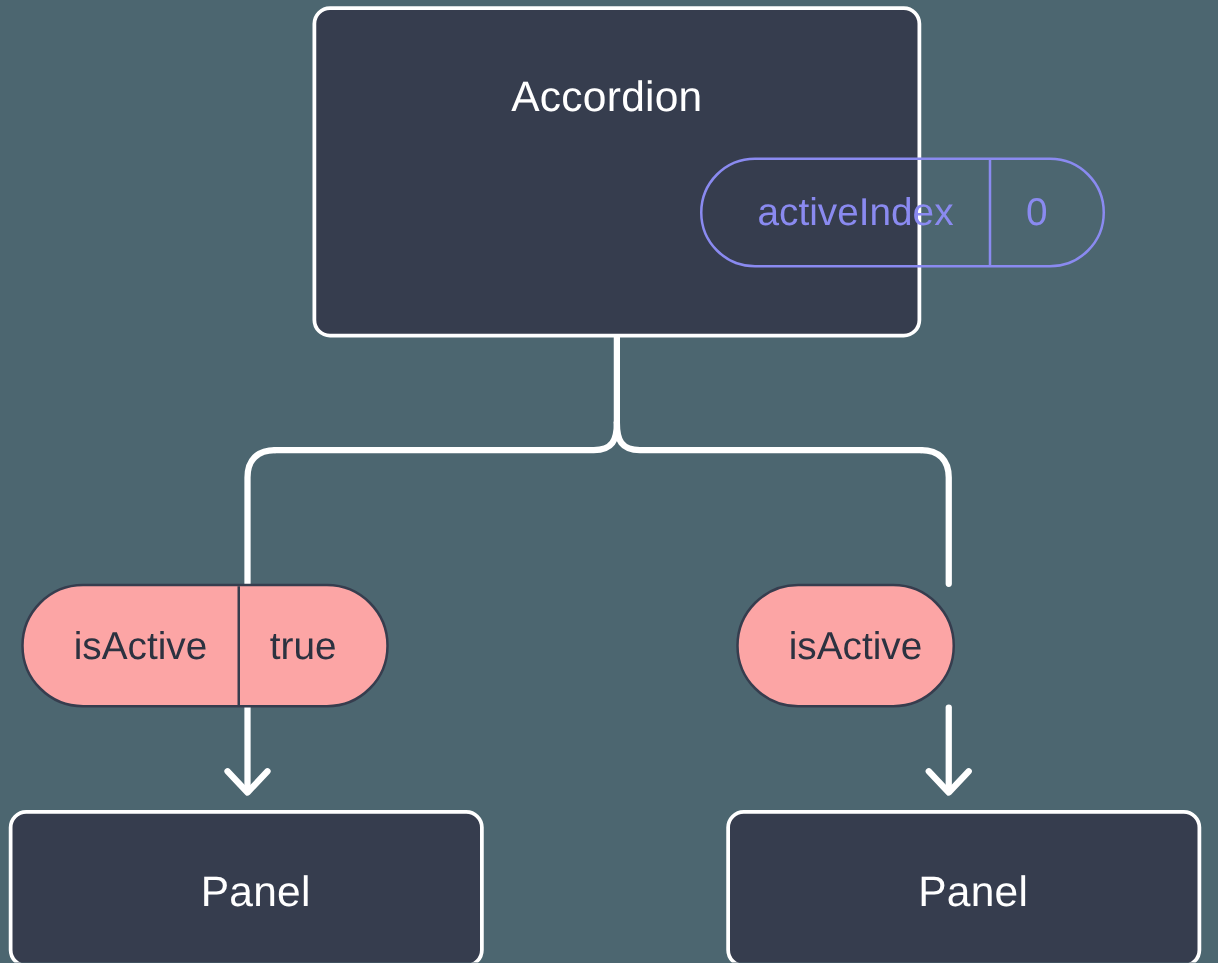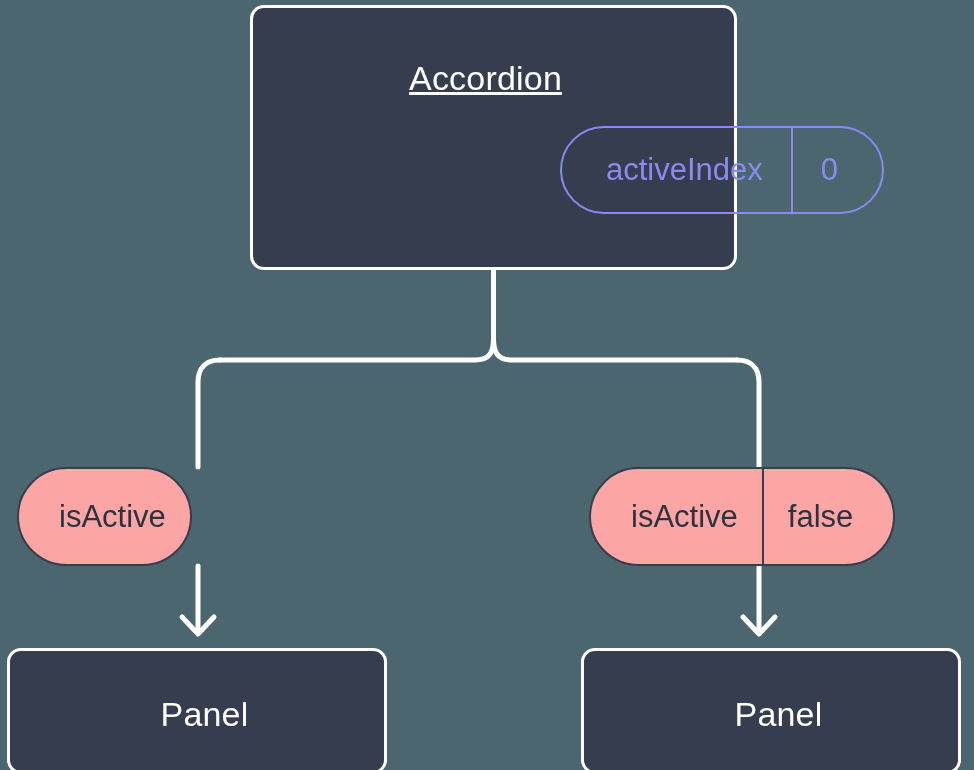--- a/index.html
+++ b/index.html
@@ -52,21 +52,20 @@
     left: 250px;
     top: 5px;
     width: 487px;
     height: 265px;
   }
   #root-card .card-title {
     position: absolute;
     left: 0;
     right: 16px;
     top: 51px;
-    text-decoration: underline;
   }
 
   .panel-card {
     top: 648px;
     width: 380px;
     height: 126px;
     border-radius: 14px;
   }
   #panel-left  { left: 7px; }
   #panel-right { left: 581px; }
@@ -172,25 +171,25 @@
     <div class="card-title">Accordion</div>
 
     <div class="pill-outline">
       <span class="pill-key">activeIndex</span>
       <span class="pill-val">0</span>
     </div>
   </div>
 
   <div class="pill-filled" id="pill-left">
     <span class="pill-key">isActive</span>
+    <span class="pill-val">true</span>
   </div>
 
   <div class="pill-filled" id="pill-right">
     <span class="pill-key">isActive</span>
-    <span class="pill-val">false</span>
   </div>
 
   <div class="card panel-card" id="panel-left">
     <div class="card-title">Panel</div>
   </div>
 
   <div class="card panel-card" id="panel-right">
     <div class="card-title">Panel</div>
   </div>
 

